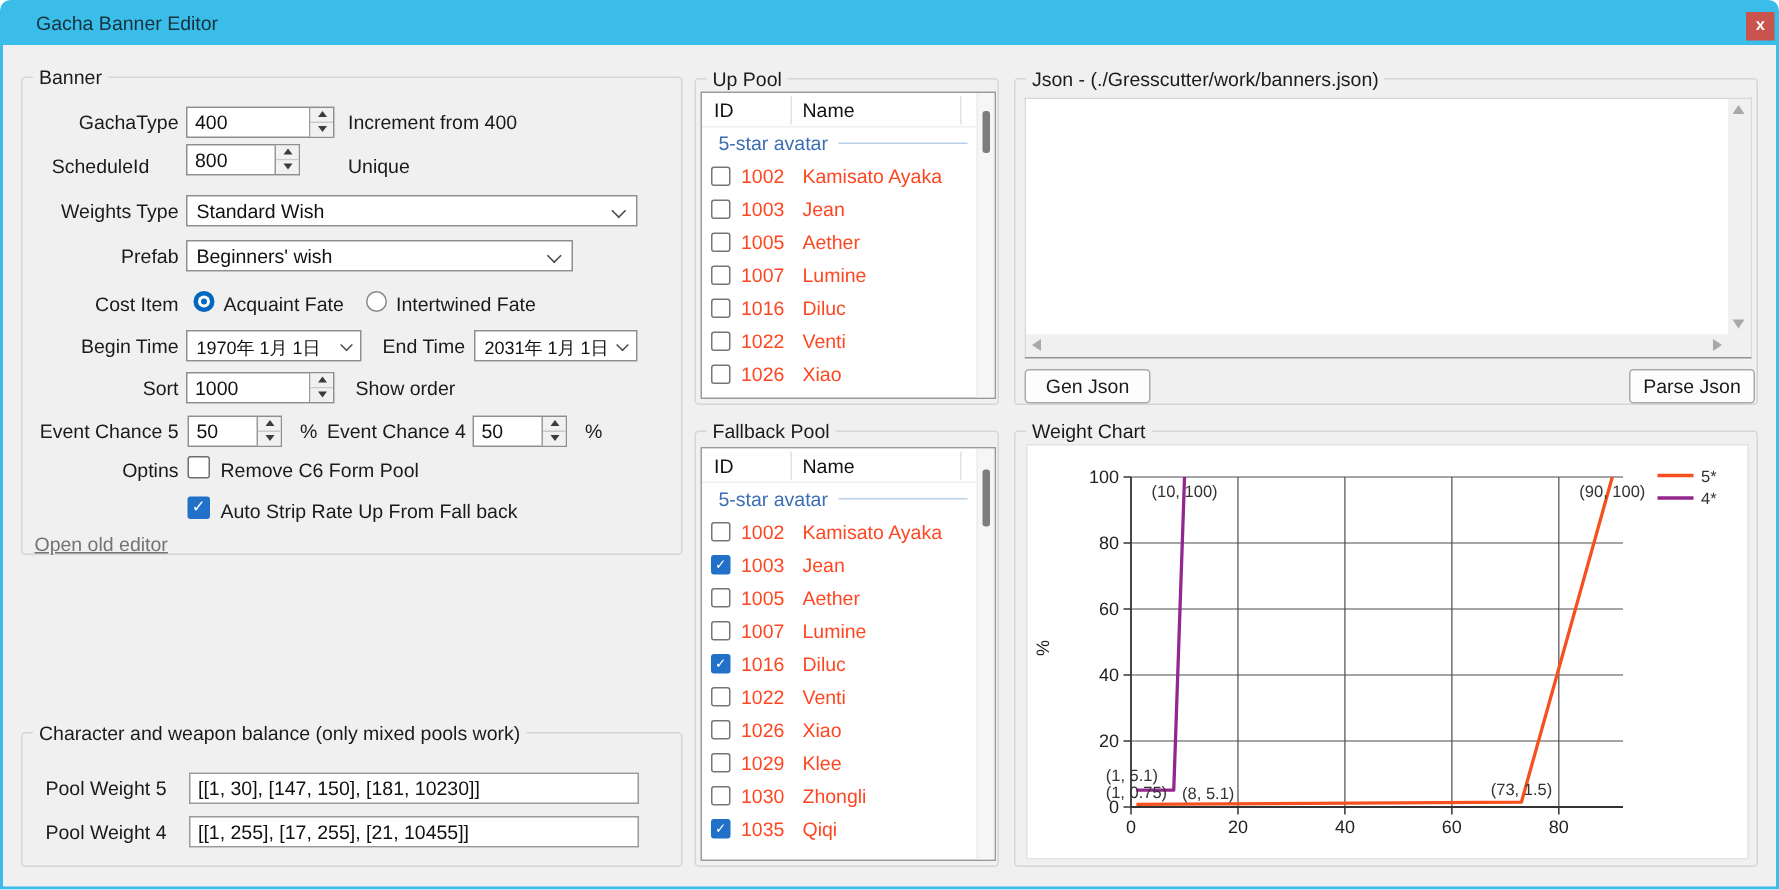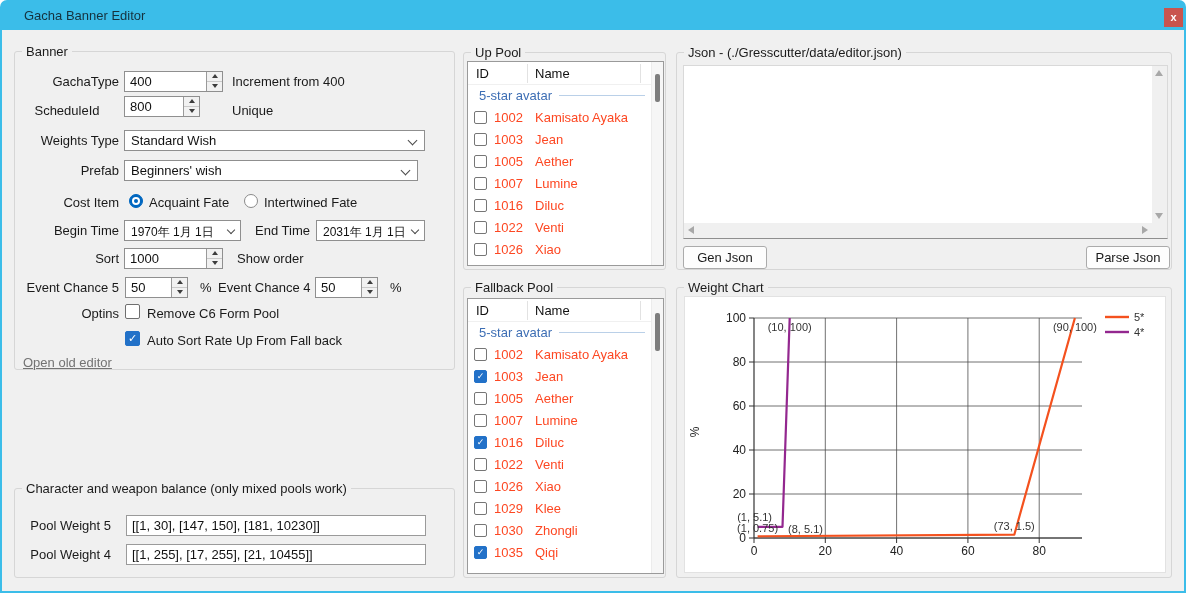--- a/index.html
+++ b/index.html
@@ -118,21 +118,21 @@
       </div>
       <span class="hint" style="left:217px; top:51px;">Unique</span>
 
       <span class="lbl" style="left:0; top:81px; width:104px;">Weights Type</span>
       <div class="selectbox" style="left:109px; top:78px; width:301px;">
         <span class="val">Standard Wish</span>
         <i class="chev"></i>
       </div>
 
       <span class="lbl" style="left:0; top:111px; width:104px;">Prefab</span>
-      <div class="selectbox" style="left:109px; top:108px; width:294px;">
+      <div class="selectbox" style="left:109px; top:108px; width:258px;">
         <span class="val">Beginners' wish</span>
         <i class="chev"></i>
       </div>
 
       <span class="lbl" style="left:0; top:143px; width:104px;">Cost Item</span>
       <span class="radio selected" id="radio-0" style="left:114px; top:142px;"></span>
       <span class="rlabel" style="left:134px; top:143px;">Acquaint Fate</span>
       <span class="radio" id="radio-1" style="left:229px; top:142px;"></span>
       <span class="rlabel" style="left:249px; top:143px;">Intertwined Fate</span>
 
@@ -185,21 +185,21 @@
               <i class="tri-d"></i>
             </span>
           </span>
       </div>
       <span class="hint" style="left:375px; top:228px;">%</span>
 
       <span class="lbl" style="left:0; top:254px; width:104px;">Optins</span>
       <span class="cb" id="opt-cb-0" style="left:110px; top:252px;"></span>
       <span class="rlabel" style="left:132px; top:254px;">Remove C6 Form Pool</span>
       <span class="cb checked" id="opt-cb-1" style="left:110px; top:279px;"></span>
-      <span class="rlabel" style="left:132px; top:281px;">Auto Sort Rate Up From Fall back</span>
+      <span class="rlabel" style="left:132px; top:281px;">Auto Strip Rate Up From Fall back</span>
 
       <span class="link" style="left:8px; top:303px;">Open old editor</span>
     </div>
 
 
     <div class="group" style="left:12px; top:458px; width:441px; height:90px;">
       <span class="gtitle">Character and weapon balance (only mixed pools work)</span>
       <span class="lbl" style="left:0; top:29px; width:96px;">Pool Weight 5</span>
       <div class="tinput" style="left:111px; top:26px; width:300px;">[[1, 30], [147, 150], [181, 10230]]</div>
       <span class="lbl" style="left:0; top:58px; width:96px;">Pool Weight 4</span>
@@ -327,21 +327,21 @@
               <span class="rname">Qiqi</span>
             </div>
           </div>
         <div class="vtrack">
             <div class="vthumb" style="top:14px; height:38px;"></div>
           </div>
       </div>
     </div>
 
     <div class="group" style="left:674px; top:22px; width:496px; height:218px;">
-      <span class="gtitle">Json - (./Gresscutter/data/editor.json)</span>
+      <span class="gtitle">Json - (./Gresscutter/work/banners.json)</span>
       <div class="ta-wrap" style="left:6px; top:12px; width:485px; height:174px;">
         <div class="ta-area"></div>
         <div class="ta-v">
             <i class="t-up"></i>
             <i class="t-dn"></i>
           </div>
         <div class="ta-h">
             <i class="t-lf"></i>
             <i class="t-rt"></i>
           </div>

